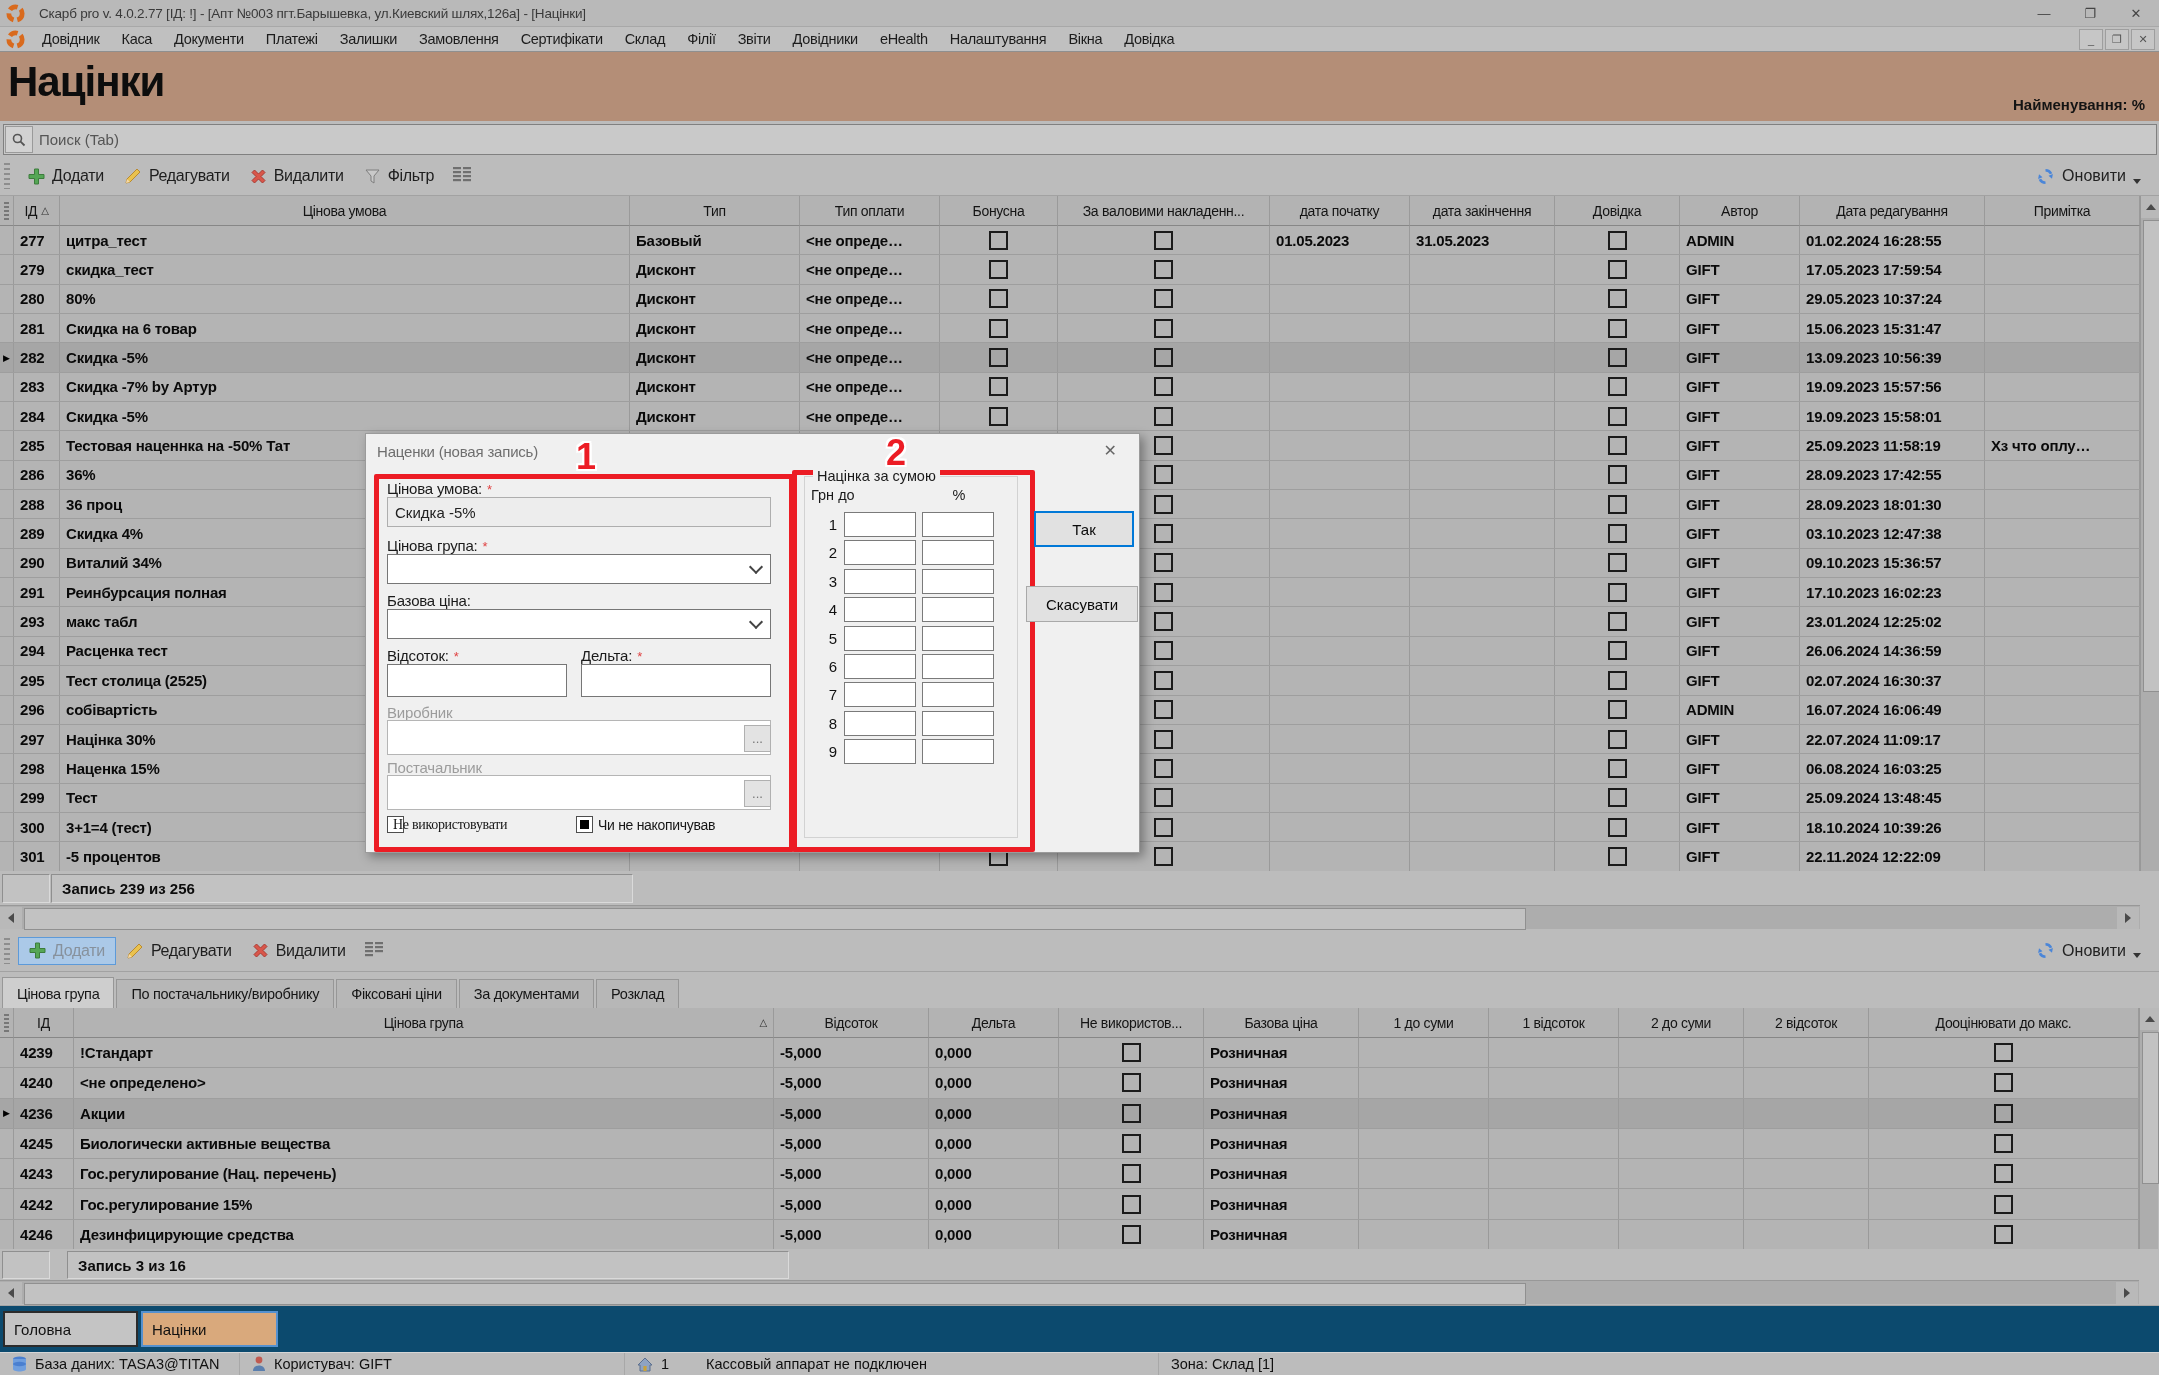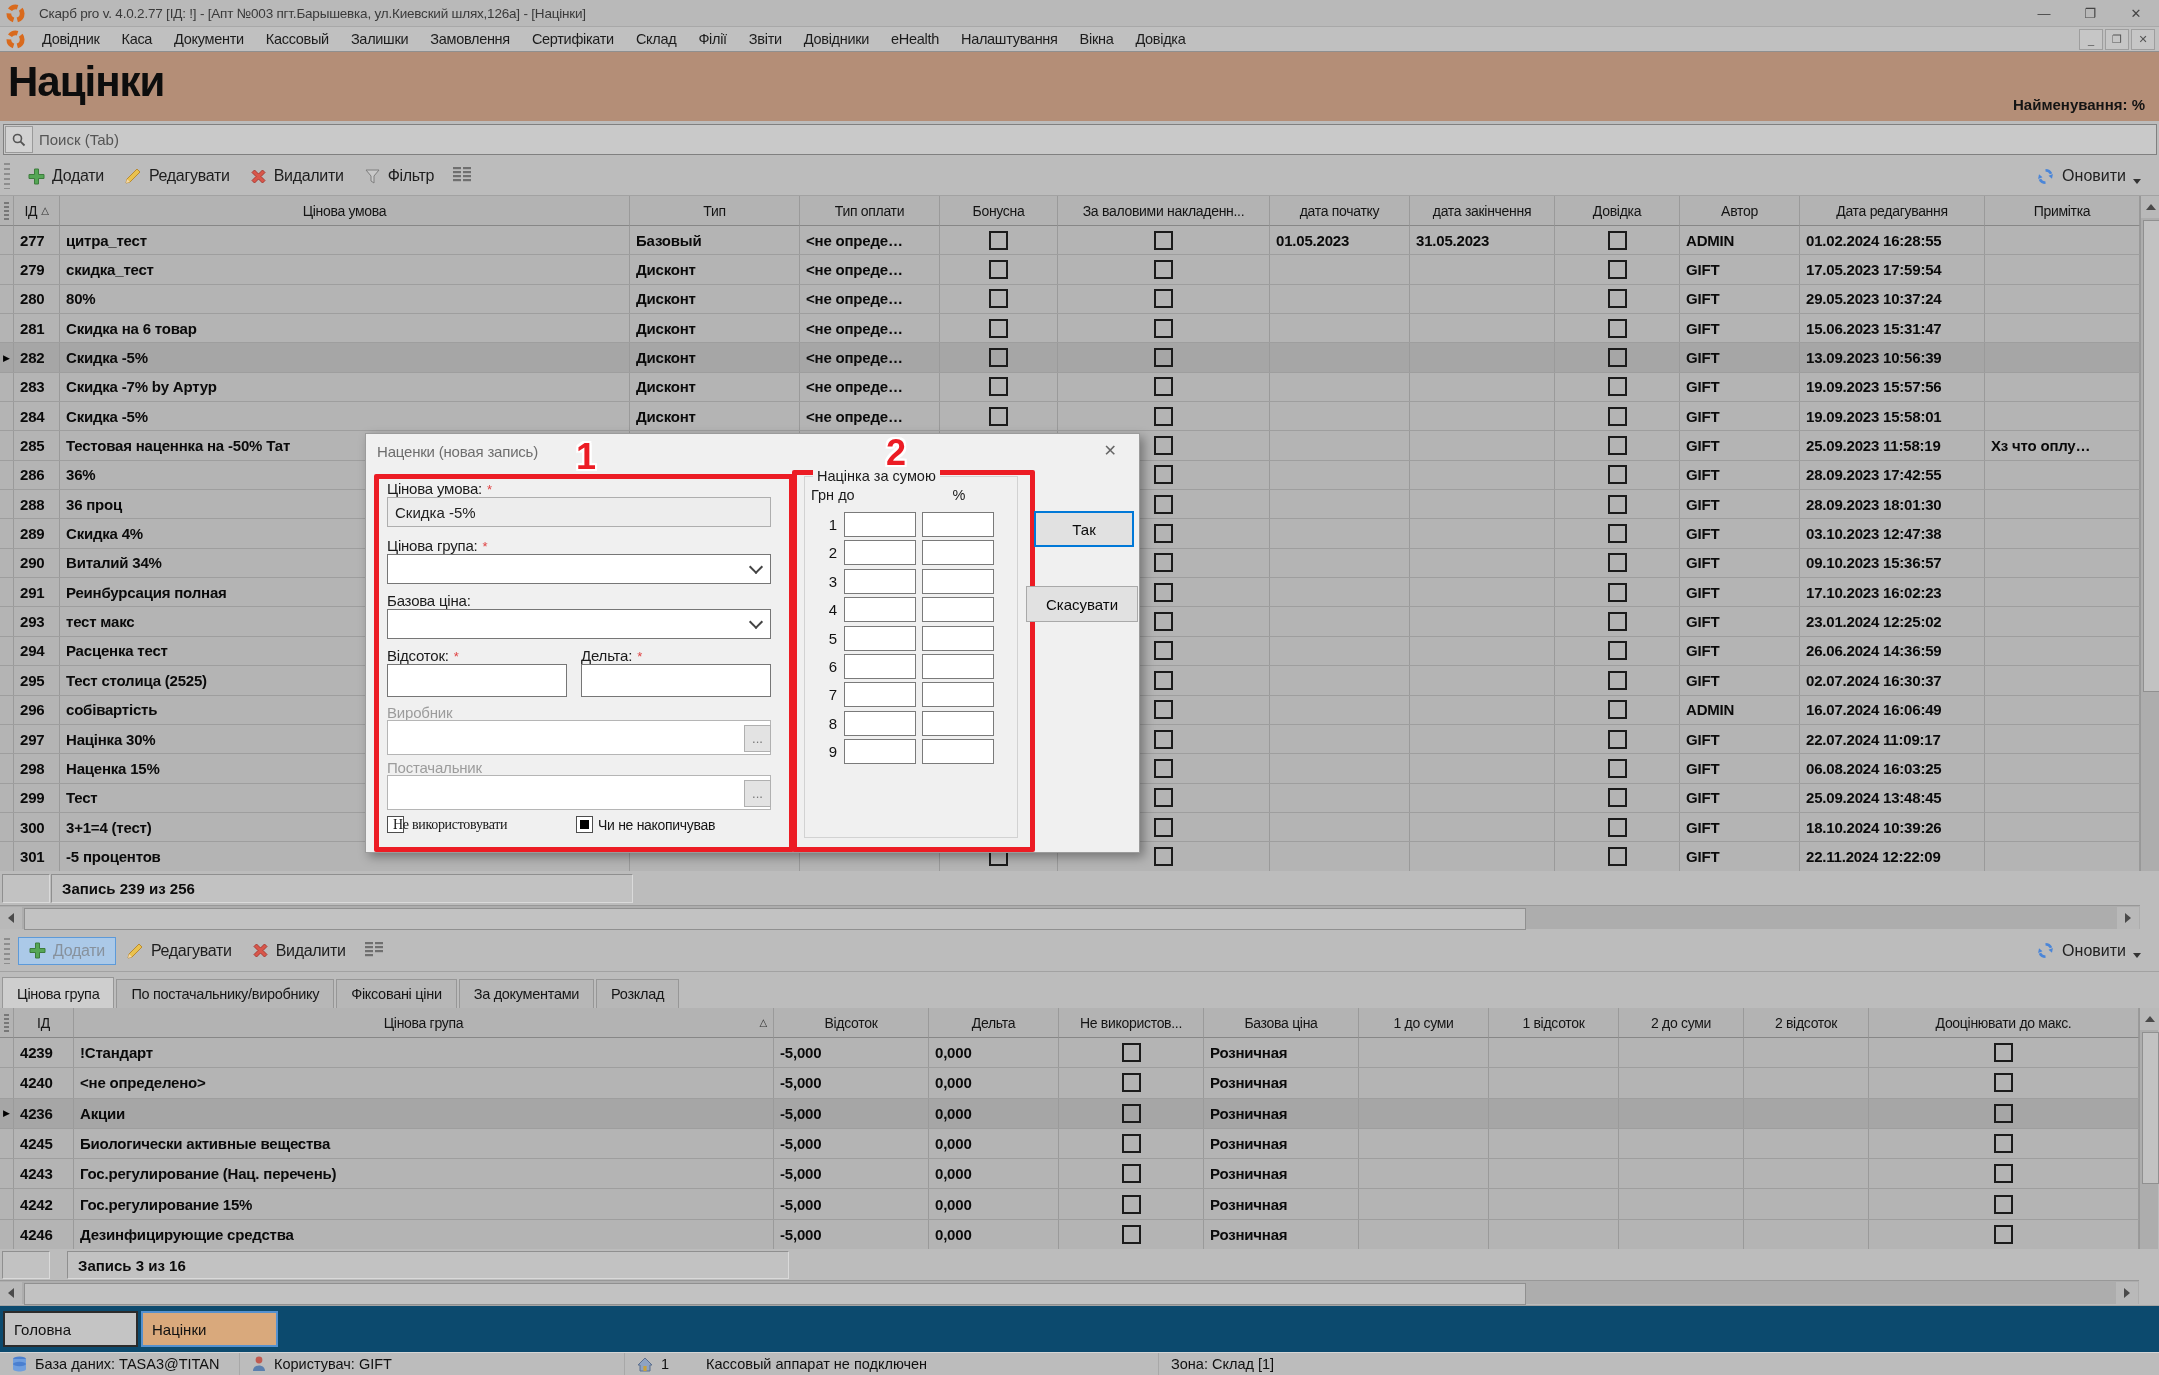--- a/index.html
+++ b/index.html
@@ -132,21 +132,21 @@
 </div>
 
 <div class="abs menubar">
   <svg class="logo ic" viewBox="0 0 20 20">
       <circle cx="10" cy="10" r="7" fill="none" stroke="#d96a1d" stroke-width="5" stroke-dasharray="9 4"></circle>
     </svg>
   <div id="menu-items" style="display:flex;">
       <span class="menu-item">Довідник</span>
       <span class="menu-item">Каса</span>
       <span class="menu-item">Документи</span>
-      <span class="menu-item">Кассовый</span>
+      <span class="menu-item">Платежі</span>
       <span class="menu-item">Залишки</span>
       <span class="menu-item">Замовлення</span>
       <span class="menu-item">Сертифікати</span>
       <span class="menu-item">Склад</span>
       <span class="menu-item">Філії</span>
       <span class="menu-item">Звіти</span>
       <span class="menu-item">Довідники</span>
       <span class="menu-item">eHealth</span>
       <span class="menu-item">Налаштування</span>
       <span class="menu-item">Вікна</span>
@@ -542,21 +542,21 @@
         <div class="t-cell td-cbx" style="width: 125px; height: 28.35px;">
           <div class="cbx"></div>
         </div>
         <div class="t-cell td-text" style="width: 120px; height: 28.35px;">GIFT</div>
         <div class="t-cell td-text" style="width: 185px; height: 28.35px;">17.10.2023 16:02:23</div>
         <div class="t-cell td-text" style="width: 155px; height: 28.35px;"></div>
       </div>
       <div class="t-row" style="height: 28.35px;">
         <div class="t-cell marker" style="width: 14px; height: 28.35px;"></div>
         <div class="t-cell td-text" style="width: 46px; height: 28.35px;">293</div>
-        <div class="t-cell td-text" style="width: 570px; height: 28.35px;">тест макс</div>
+        <div class="t-cell td-text" style="width: 570px; height: 28.35px;">макс табл</div>
         <div class="t-cell td-text" style="width: 170px; height: 28.35px;"></div>
         <div class="t-cell td-text" style="width: 140px; height: 28.35px;"></div>
         <div class="t-cell td-cbx" style="width: 118px; height: 28.35px;">
           <div class="cbx"></div>
         </div>
         <div class="t-cell td-cbx" style="width: 212px; height: 28.35px;">
           <div class="cbx"></div>
         </div>
         <div class="t-cell td-text" style="width: 140px; height: 28.35px;"></div>
         <div class="t-cell td-text" style="width: 145px; height: 28.35px;"></div>

